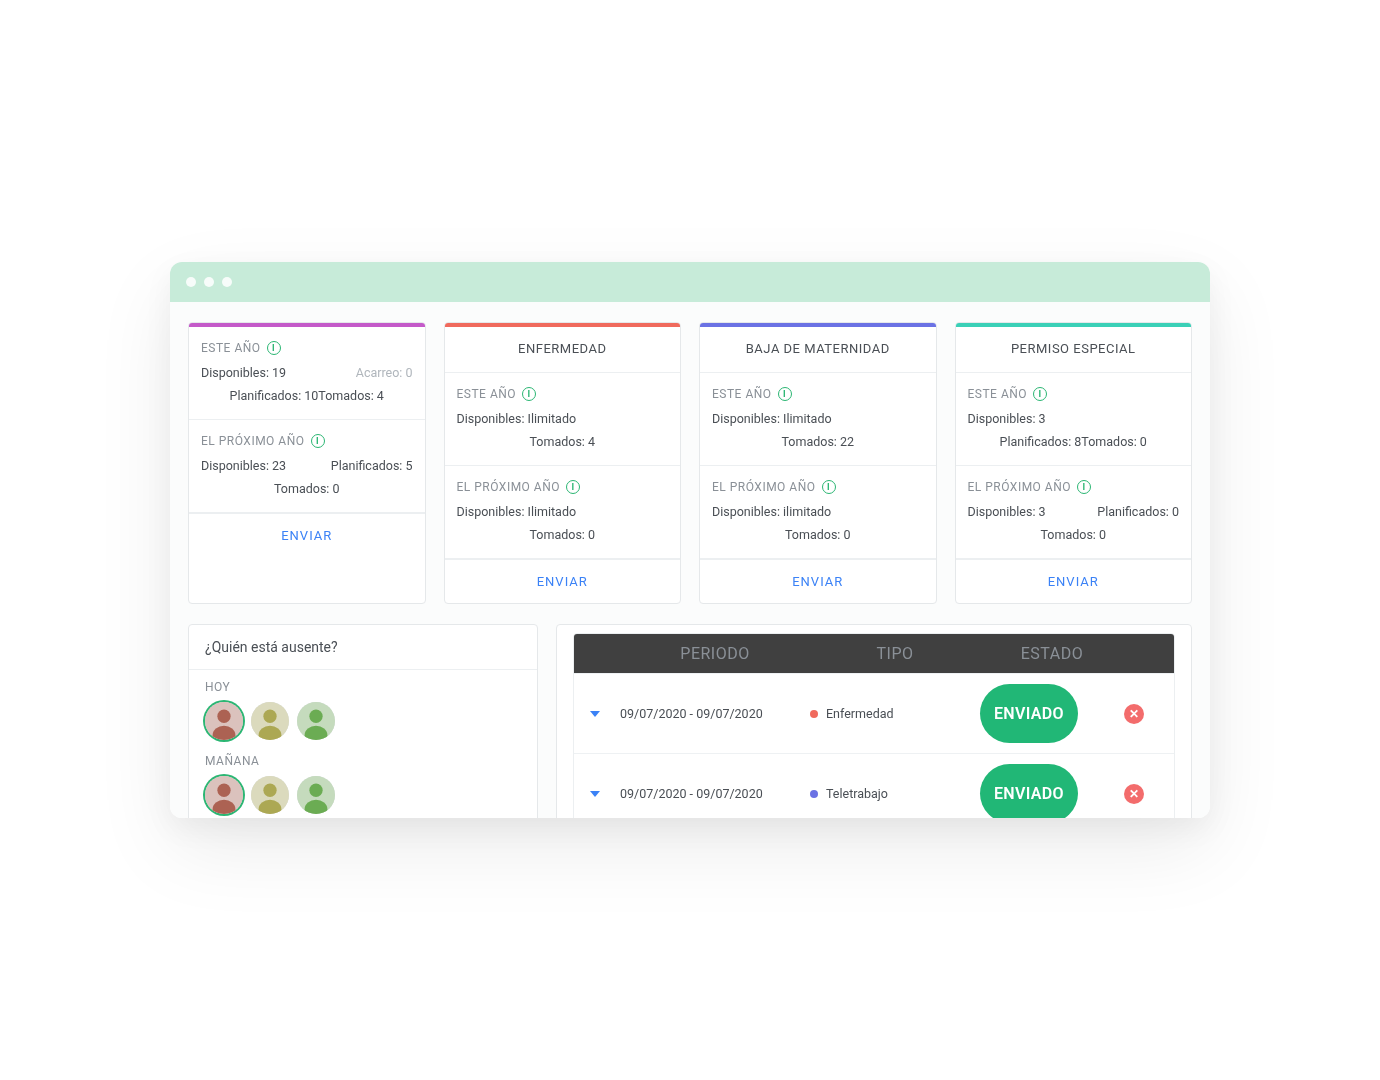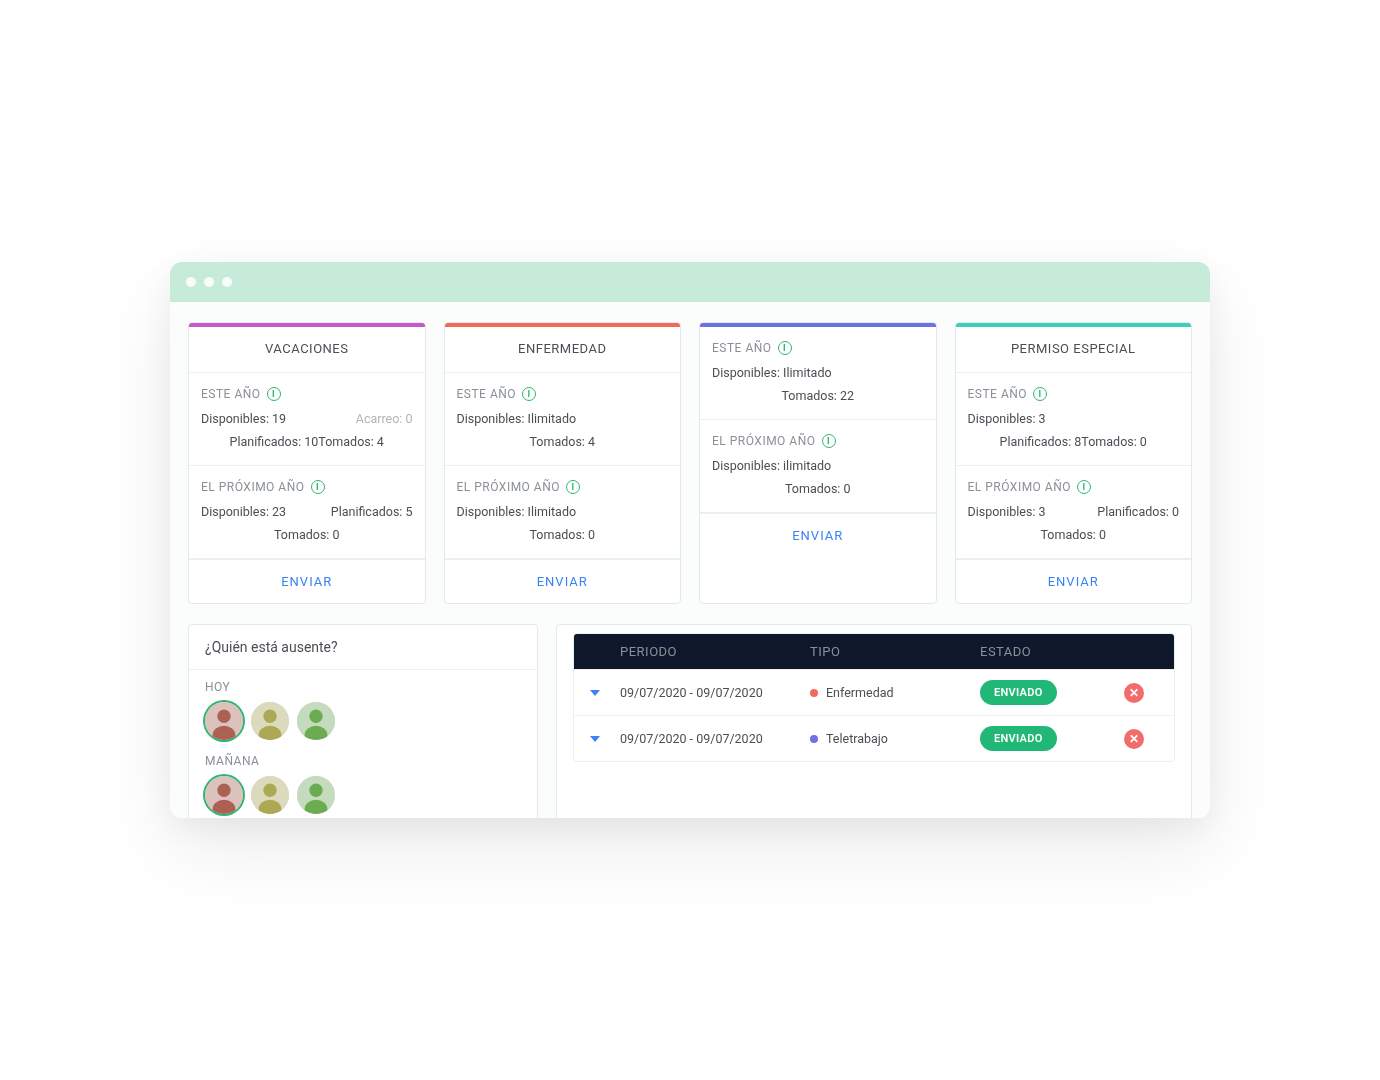--- a/index.html
+++ b/index.html
@@ -158,41 +158,42 @@
       overflow: hidden;
     }
     .thead, .trow {
       display: grid;
       grid-template-columns: 36px 190px 170px 1fr 40px;
       align-items: center;
       padding: 10px 10px;
       font-size: 12.5px;
     }
     .thead {
-      color: #8a9097; letter-spacing: 0.5px; font-size: 13px;
+      color: #8a9097; letter-spacing: 0.5px; font-size: 16px;
       text-transform: uppercase;
-      background: #0f172a;
+      background: #404040;
+      text-align: center;
     }
     .trow { border-top: 1px solid #eef1f3; color: #4a4f55; }
     .chev {
       width: 0; height: 0;
       border-top: 5px solid transparent;
       border-bottom: 5px solid transparent;
       border-left: 6px solid #3b82f6;
       transform: rotate(90deg);
       margin-left: 8px;
       cursor: pointer;
     }
     .tag {
       display: inline-flex; align-items: center; gap: 8px;
     }
     .dotc { width: 8px; height: 8px; border-radius: 50%; display: inline-block; }
     .pill {
-      display: inline-block; padding: 6px 14px;
-      border-radius: 999px; font-size: 11px; font-weight: 600;
+      display: inline-block; padding: 20px 14px;
+      border-radius: 999px; font-size: 16px; font-weight: 600;
       color: #fff; background: #21b776; letter-spacing: 0.3px;
     }
     .xbtn {
       width: 20px; height: 20px; border-radius: 50%;
       background: #f36c6c; display: flex; align-items: center; justify-content: center;
       color: #fff; cursor: pointer; font-size: 12px; font-weight: 700;
     }
     .clip { height: 194px; overflow: hidden; }
   </style>
 </head>
@@ -201,21 +202,20 @@
 <div class="window">
   <div class="titlebar">
     <div class="dot"></div>
     <div class="dot"></div>
     <div class="dot"></div>
   </div>
   <div class="content">
     <div class="cards" id="cards-mount">
         <div class="card">
           <div class="bar" style="background: rgb(196, 90, 201);"></div>
-          <div class="title">VACACIONES</div>
           <div class="section">
             <div class="label">
               <span>ESTE AÑO</span>
               <span class="info-icon">i</span>
             </div>
             <div class="stat-row">
               <span>Disponibles: 19</span>
               <span class="muted">Acarreo: 0</span>
             </div>
             <div class="stat-row">
@@ -262,20 +262,21 @@
               <span>Disponibles: Ilimitado</span>
             </div>
             <div class="stat-row">
               <span>Tomados: 0</span>
             </div>
           </div>
           <div class="send">ENVIAR</div>
         </div>
         <div class="card">
           <div class="bar" style="background: rgb(107, 114, 228);"></div>
+          <div class="title">BAJA DE MATERNIDAD</div>
           <div class="section">
             <div class="label">
               <span>ESTE AÑO</span>
               <span class="info-icon">i</span>
             </div>
             <div class="stat-row">
               <span>Disponibles: Ilimitado</span>
             </div>
             <div class="stat-row">
               <span>Tomados: 22</span>

